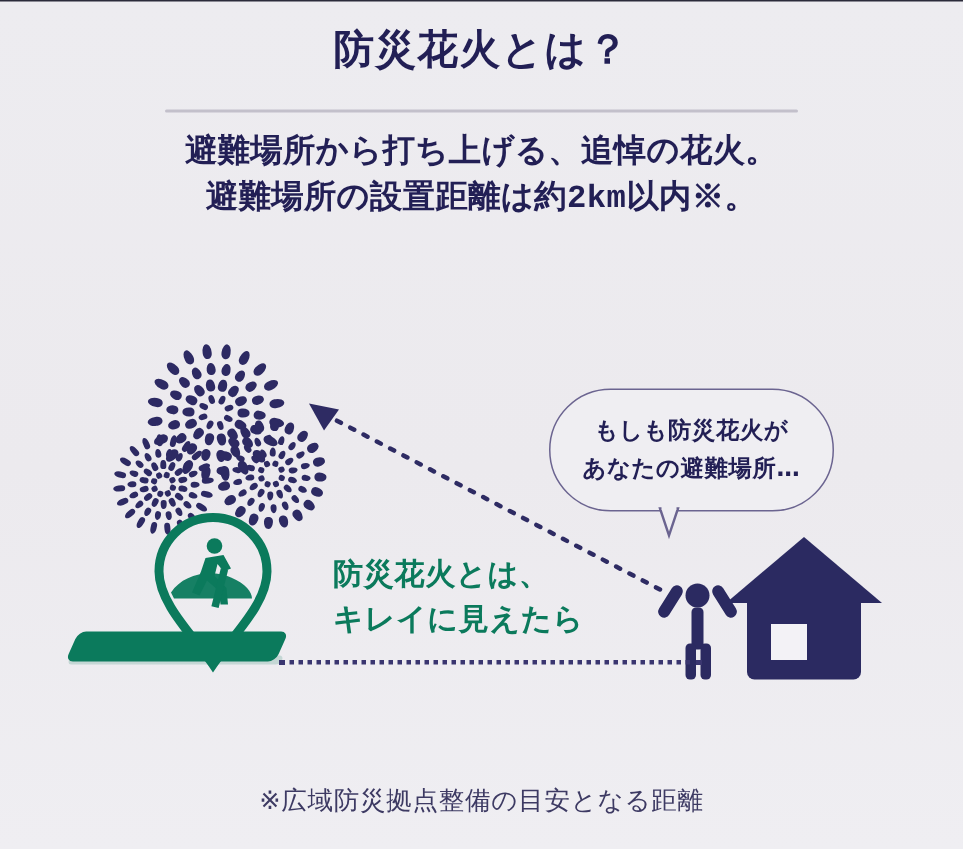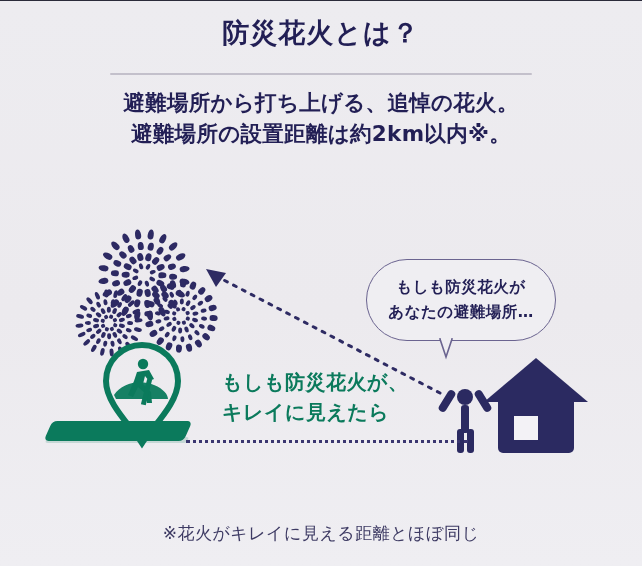--- a/index.html
+++ b/index.html
@@ -19,21 +19,21 @@
   }
   .divider{
     position:absolute;top:72px;left:110px;width:422px;height:2px;
     background:#c3c0cb;border-radius:1px;
   }
   .body-text{
     position:absolute;top:86px;left:0;width:642px;text-align:center;
     font-size:21.5px;font-weight:bold;color:#221f55;line-height:31px;
     letter-spacing:0.3px;
   }
-  .body-text .ln{display:block;}
+  .body-text .ln{display:block;font-family:Liberation Mono, monospace;}
 
   
   .fw{position:absolute;}
   .fw i{position:absolute;left:50%;top:50%;width:0;height:0;}
   .fw i b{
     display:block;position:absolute;background:#2d2a63;
     border-radius:50% 50% 50% 50%/60% 60% 40% 40%;
   }
 
   
@@ -687,21 +687,21 @@
         <path d="M41 33 L53 31 L58 40 L53 42 L49 37 L47 45 L55 53 L56 64 L51 64 L50 55 L42 48 L37 58 L32 56 L38 42 Z"></path>
       </g>
       <rect x="48" y="40" width="5" height="26" fill="#0b7a5c" transform="rotate(14 50 53)"></rect>
     </svg>
   </div>
 
   <div class="platform-sh"></div>
   <div class="platform"></div>
 
   <div class="green-label">
-    <span>もしも防災花火が、</span>
+    <span>防災花火とは、</span>
     <span>キレイに見えたら</span>
   </div>
 
   <svg class="arrow-svg">
     <line x1="440" y1="392" x2="218" y2="276" stroke="#2e2b63" stroke-width="3" stroke-dasharray="3 7" stroke-linecap="round"></line>
     <polygon points="206,268 226,272 216,286" fill="#2e2b63"></polygon>
   </svg>
 
   <div class="bubble"></div>
   <svg class="arrow-svg">
@@ -724,15 +724,15 @@
 
   <div class="house">
     <div class="h-roof"></div>
     <div class="h-body"></div>
     <div class="h-win"></div>
   </div>
 
   <div class="measure"></div>
 
 
-  <div class="footnote">※花火がキレイに見える距離とほぼ同じ</div>
+  <div class="footnote">※広域防災拠点整備の目安となる距離</div>
 
 </div>
 
 </body></html>

